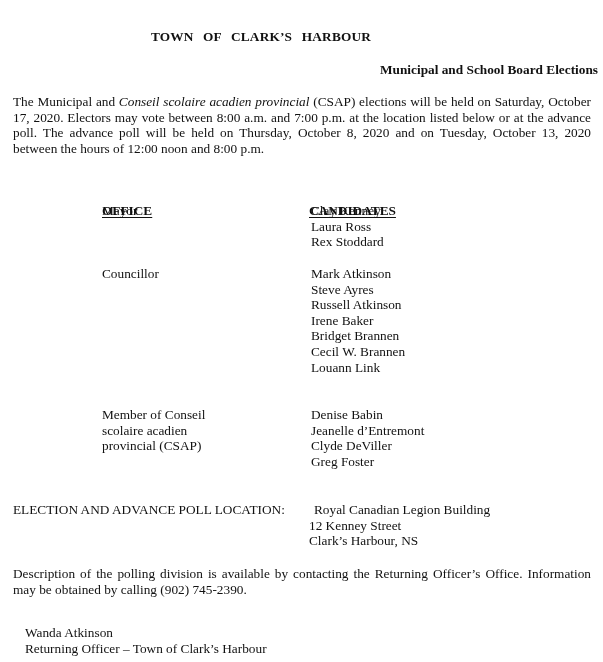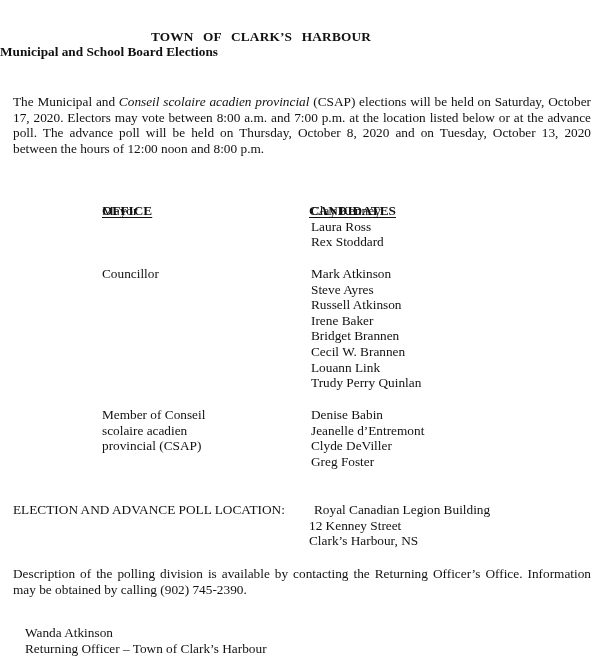--- a/index.html
+++ b/index.html
@@ -6,21 +6,21 @@
     body {
       width: 603px; height: 662px; position: relative; overflow: hidden;
       font-family: "Liberation Serif", "DejaVu Serif", serif;
       color: #111111; font-size: 13.3px; line-height: 15.6px;
     }
     .title {
       position: absolute; top: 29px; left: 0; width: 522px; text-align: center;
       font-weight: bold; font-size: 13.3px; word-spacing: 6px; letter-spacing: 0.2px;
     }
     .subtitle {
-      position: absolute; top: 44px; left: 0; width: 598px; text-align: left;
+      position: absolute; top: 62px; left: 0; width: 598px; text-align: right;
       font-weight: bold; font-size: 13.3px;
     }
     .intro {
       position: absolute; top: 94px; left: 13px; width: 578px;
       text-align: justify; margin: 0;
     }
     .intro em { font-style: italic; }
     .col-office { position: absolute; left: 102px; }
     .col-cand { position: absolute; left: 311px; }
     .hdr { font-weight: bold; text-decoration: underline; text-underline-offset: 2px; margin-top: 32px; }
@@ -59,21 +59,20 @@
     <li>Councillor</li>
   </ul>
   <ul class="block col-cand" style="top:266px">
     <li>Mark Atkinson</li>
     <li>Steve Ayres</li>
     <li>Russell Atkinson</li>
     <li>Irene Baker</li>
     <li>Bridget Brannen</li>
     <li>Cecil W. Brannen</li>
     <li>Louann Link</li>
-    <li>Trudy Perry Quinlan</li>
   </ul>
 
   <ul class="block col-office" style="top:407px">
     <li>Member of Conseil</li>
     <li>scolaire acadien</li>
     <li>provincial (CSAP)</li>
   </ul>
   <ul class="block col-cand" style="top:407px">
     <li>Denise Babin</li>
     <li>Jeanelle d’Entremont</li>

